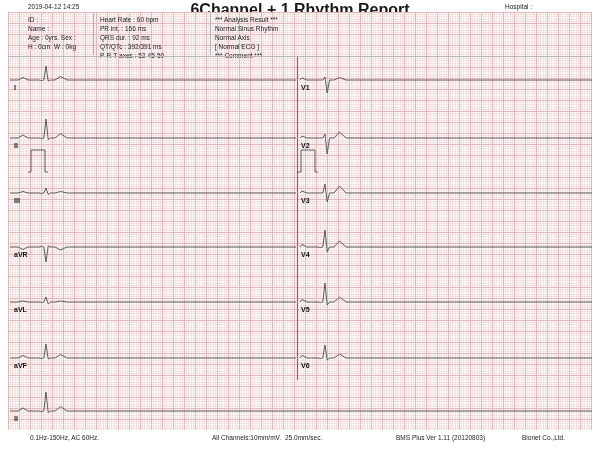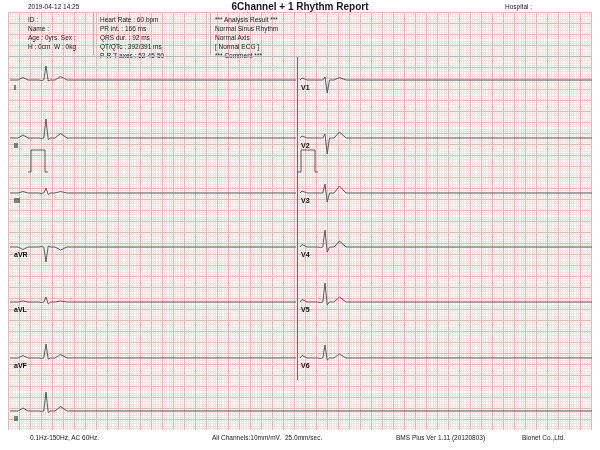--- a/index.html
+++ b/index.html
@@ -7,21 +7,21 @@
     --trace:#4d4d4d; --ink:#1a1a1a; --line:#9a9a9a;
   }
   html,body{margin:0;padding:0;}
   body{
     width:600px;height:450px;position:relative;background:#ffffff;
     font-family:"Liberation Sans", sans-serif;color:var(--ink);
     overflow:hidden;-webkit-font-smoothing:none;
   }
   .abs{position:absolute;}
   .t6{font-size:6.5px;line-height:9px;white-space:pre;}
-  .title{font-size:10px;font-weight:bold;text-align:center;left:0;right:0;top:1px;}
+  .title{font-size:16px;font-weight:bold;text-align:center;left:0;right:0;top:1px;}
   .grid{
     left:8px;top:12px;width:584px;height:418px;
     background-color:var(--ecg-bg);
     background-image:
       repeating-linear-gradient(to right, var(--ecg-major) 0 1px, transparent 1px 11px),
       repeating-linear-gradient(to bottom, var(--ecg-major) 0 1px, transparent 1px 11px),
       repeating-linear-gradient(to right, var(--ecg-minor) 0 1px, transparent 1px 2.2px),
       repeating-linear-gradient(to bottom, var(--ecg-minor) 0 1px, transparent 1px 2.2px);
   }
   .vsep{width:1px;background:#b5b5b5;}

